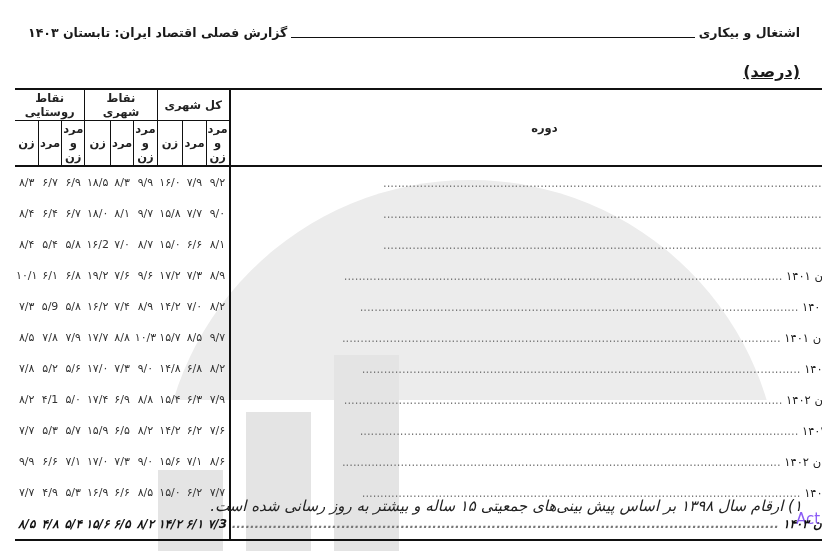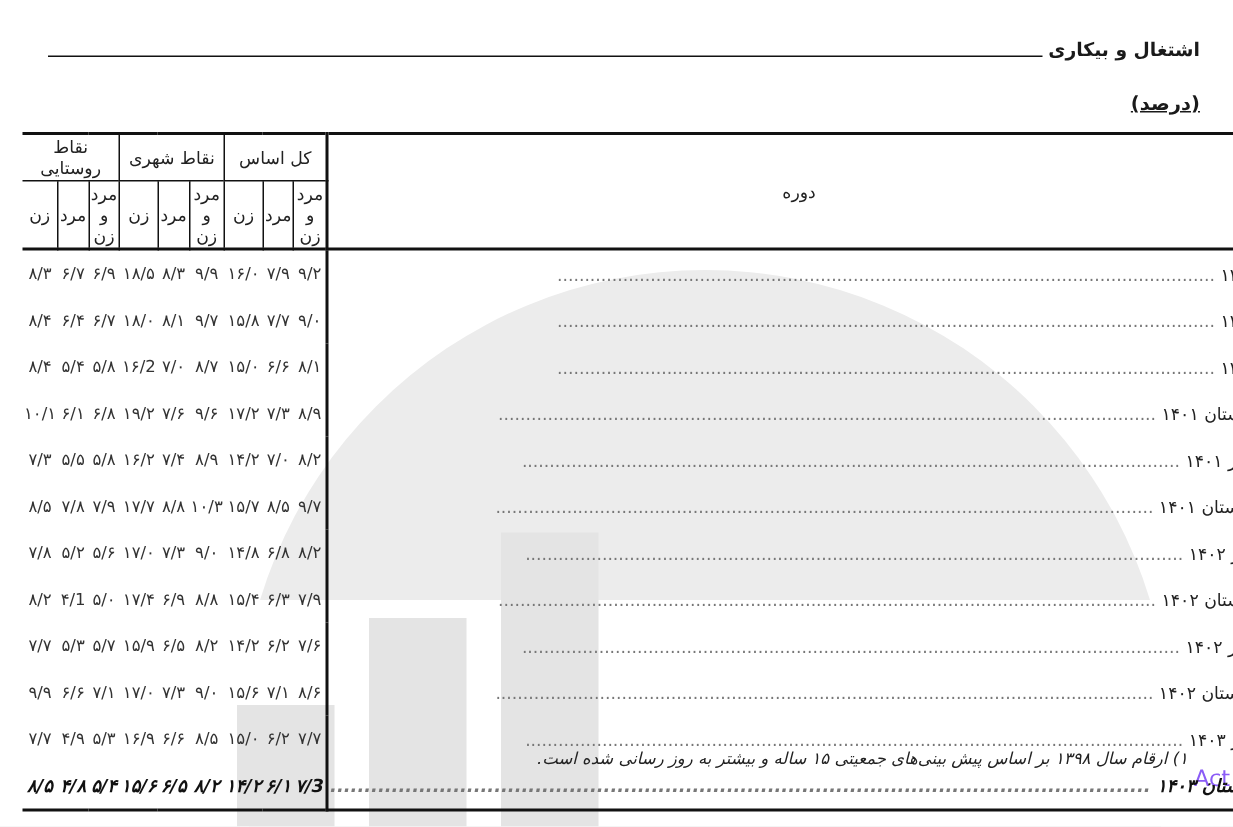--- a/index.html
+++ b/index.html
@@ -21,74 +21,75 @@
     position:absolute; top:22px; left:28px; right:22px; height:20px;
     display:flex; align-items:center; direction:rtl;
     font-weight:bold; font-size:12.5px;
   }
   .running-header .rule { flex:1; border-bottom:1.5px solid #111; margin:0 4px; height:10px; }
   .table-title {
     position:absolute; top:62px; left:20px; right:22px;
     display:flex; justify-content:space-between; direction:rtl;
     font-weight:bold; font-size:13px;
   }
-  .unit { font-weight:bold; font-size:13px;text-decoration:underline; }
+  .unit { font-weight:bold; font-size:16px;text-decoration:underline; }
   table.data {
     position:absolute; top:88px; left:15px; width:794px;
     border-collapse:collapse; direction:rtl; font-size:11px;
   }
   table.data th {
-    font-weight:normal; font-size:11.5px; height:25px; color:#222;
+    font-weight:bold; font-size:11.5px; height:25px; color:#222;
   }
   .h-top { border-top:2.5px solid #111; }
   .h-bot { border-bottom:2.5px solid #111; }
   .grp { border-bottom:1.5px solid #111; }
   .vl { border-left:1.5px solid #111; }
   .period-head { width:320px; border-left:2.5px solid #111; }
   td { height:29px; text-align:center; color:#333; }
   td.period {
     text-align:right; border-left:2.5px solid #111; padding-right:8px;
     font-size:11.5px; color:#222; white-space:nowrap; overflow:hidden;
   }
   td.period .dots { color:#777; letter-spacing:-1px; }
   tr.bold td { font-weight:bold; font-style:italic; font-size:12px; color:#111; }
   tr.last td { border-bottom:2.5px solid #111; }
   .notes {
-    position:absolute; top:496px; right:30px; direction:rtl;
-    font-size:11px; font-style:italic; color:#222; line-height:20px;
+    position:absolute; top:496px; right:20px; direction:rtl;
+    font-size:15px; font-style:italic; color:#222; line-height:20px;
   }
   .activate {
     position:absolute; left:796px; top:510px; color:#8b5cf6; font-size:15px;
     line-height:19px; white-space:nowrap;
   }
 </style>
 </head>
 <body>
 
 <div class="wm wm-arc"></div>
 <div class="wm-cut" style="left:160px;top:400px;width:640px;height:151px;"></div>
 <div class="wm-bar" style="left:158px;top:470px;width:65px;height:81px;"></div>
 <div class="wm-bar" style="left:246px;top:412px;width:65px;height:139px;"></div>
 <div class="wm-bar" style="left:334px;top:355px;width:65px;height:196px;"></div>
 
 <div class="page">
   <div class="running-header">
     <span>اشتغال و بیکاری</span>
     <span class="rule"></span>
+    <span>گزارش فصلی اقتصاد ایران: تابستان ۱۴۰۳</span>
   </div>
 
   <div class="table-title">
     <span class="unit">(درصد)</span>
   </div>
 
   <table class="data">
     <thead>
       <tr class="h-top">
         <th rowspan="2" class="period-head h-bot">دوره</th>
-        <th colspan="3" class="grp vl">کل اساس</th>
+        <th colspan="3" class="grp vl">کل شهری</th>
         <th colspan="3" class="grp vl">نقاط شهری</th>
         <th colspan="3" class="grp">نقاط روستایی</th>
       </tr>
       <tr class="h-bot">
         <th class="vl">مرد و زن</th>
         <th class="vl">مرد</th>
         <th class="vl">زن</th>
         <th class="vl">مرد و زن</th>
         <th class="vl">مرد</th>
         <th class="vl">زن</th>
@@ -148,21 +149,21 @@
         </tr>
         <tr>
           <td class="period"><span>پاییز ۱۴۰۱</span><span class="dots"> ........................................................................................................................</span></td>
           <td>۸/۲</td>
           <td>۷/۰</td>
           <td>۱۴/۲</td>
           <td>۸/۹</td>
           <td>۷/۴</td>
           <td>۱۶/۲</td>
           <td>۵/۸</td>
-          <td>۵/۵</td>
+          <td>۵/9</td>
           <td>۷/۳</td>
         </tr>
         <tr>
           <td class="period"><span>زمستان ۱۴۰۱</span><span class="dots"> ........................................................................................................................</span></td>
           <td>۹/۷</td>
           <td>۸/۵</td>
           <td>۱۵/۷</td>
           <td>۱۰/۳</td>
           <td>۸/۸</td>
           <td>۱۷/۷</td>

